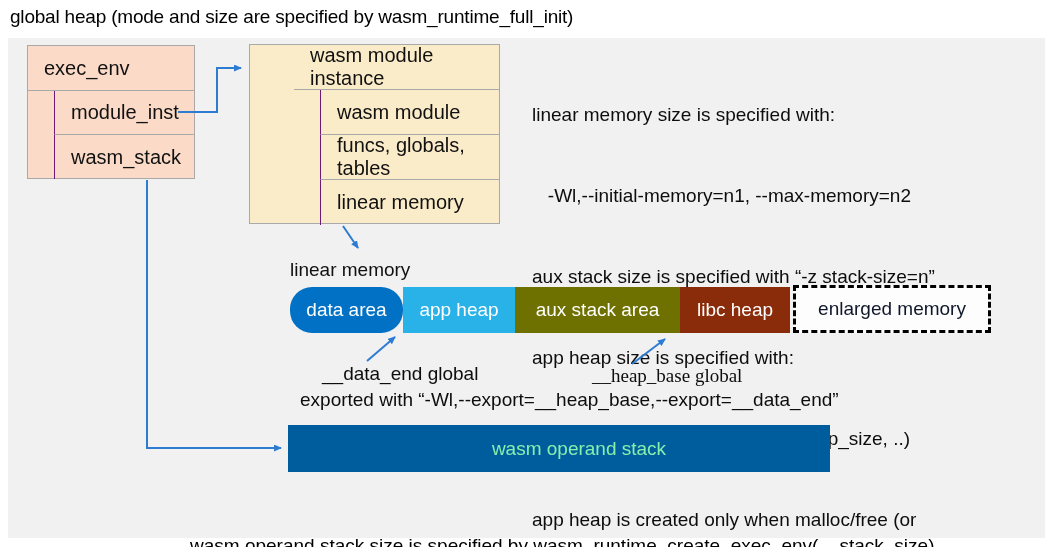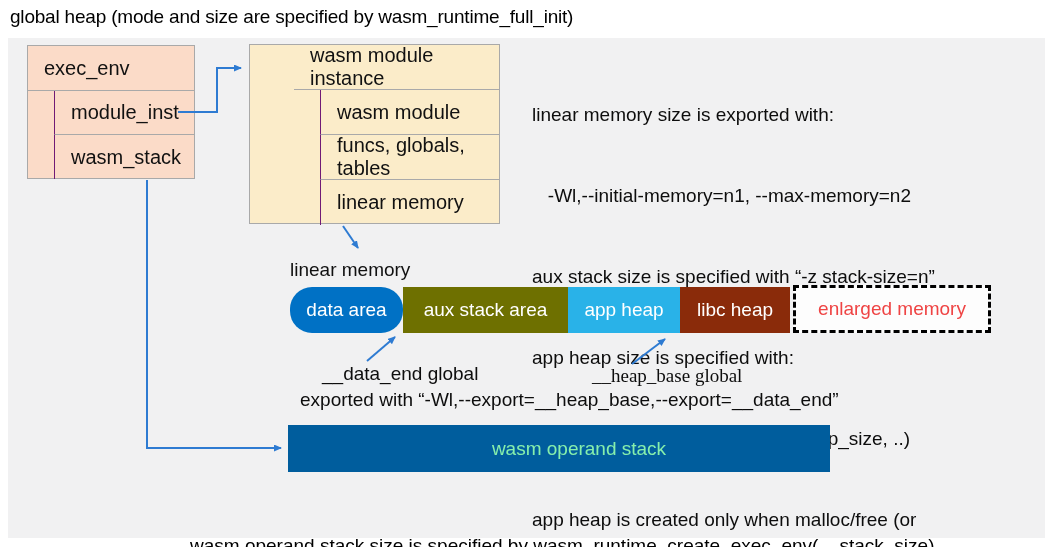--- a/index.html
+++ b/index.html
@@ -30,21 +30,21 @@
   
   .lm-label{position:absolute;left:290px;top:259px;font-size:19px;}
   .bar{position:absolute;left:290px;top:287px;height:46px;display:flex;}
   .seg{display:flex;align-items:center;justify-content:center;color:#fff;font-size:19px;white-space:nowrap;}
   .seg-data{width:113px;background:#0071c5;border-radius:22px;}
   .seg-aux{width:165px;background:#6e7000;}
   .seg-app{width:112px;background:#29b2e8;}
   .seg-libc{width:110px;background:#8a2b0a;}
   .enlarged{position:absolute;left:793px;top:285px;width:192px;height:42px;background:#fdfdfd;
             border:3px dashed #000;display:flex;align-items:center;justify-content:center;
-            font-size:19px;color:#ef4444;}
+            font-size:19px;color:#0f172a;}
 
   .lbl{position:absolute;font-size:19px;color:#0d0d0d;white-space:pre;}
   .lbl-dataend{left:322px;top:363px;}
   .lbl-heapbase{left:592px;top:365px;font-family:Liberation Serif, serif;}
   .lbl-export{left:300px;top:389px;}
 
   
   .opstack{position:absolute;left:288px;top:425px;width:502px;height:47px;background:#005d9d;
            display:flex;align-items:center;justify-content:center;color:#86efac;font-size:19px;padding-left:40px;}
   .bottom-notes{position:absolute;left:190px;top:481px;font-size:19px;line-height:26px;white-space:pre;color:#000;}
@@ -68,34 +68,34 @@
   <div class="tree cream box-inst">
     <div class="hd">wasm module instance</div>
     <div class="rows">
       <div class="row">wasm module</div>
       <div class="row">funcs, globals, tables</div>
       <div class="row">linear memory</div>
     </div>
   </div>
 
   <div class="notes">
-    <div>linear memory size is exported with:</div>
+    <div>linear memory size is specified with:</div>
     <div>   -Wl,--initial-memory=n1, --max-memory=n2</div>
     <div>aux stack size is specified with “-z stack-size=n”</div>
     <div>app heap size is specified with:</div>
     <div>   wasm_runtime_instantiate(.., heap_size, ..)</div>
     <div>app heap is created only when malloc/free (or</div>
     
   </div>
 
   <div class="lm-label">linear memory</div>
   <div class="bar">
     <div class="seg seg-data">data area</div>
+    <div class="seg seg-app">app heap</div>
     <div class="seg seg-aux">aux stack area</div>
-    <div class="seg seg-app">app heap</div>
     <div class="seg seg-libc">libc heap</div>
   </div>
   <div class="enlarged">enlarged memory</div>
 
   <div class="lbl lbl-dataend">__data_end global</div>
   <div class="lbl lbl-heapbase">__heap_base global</div>
   <div class="lbl lbl-export">exported with “-Wl,--export=__heap_base,--export=__data_end”</div>
 
   <div class="opstack">wasm operand stack</div>
 

